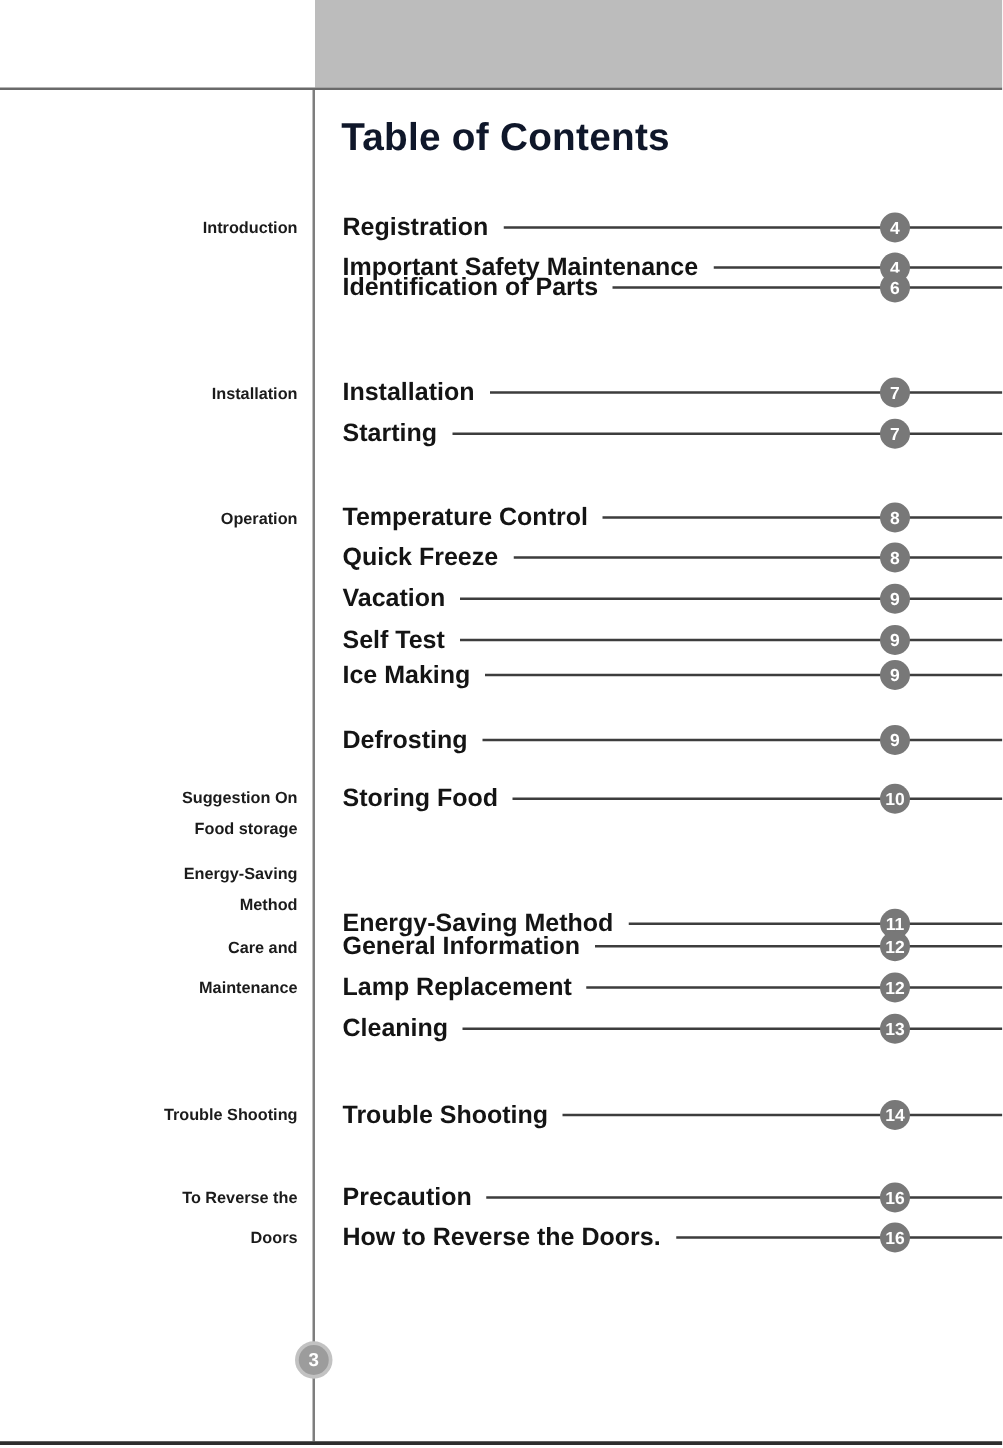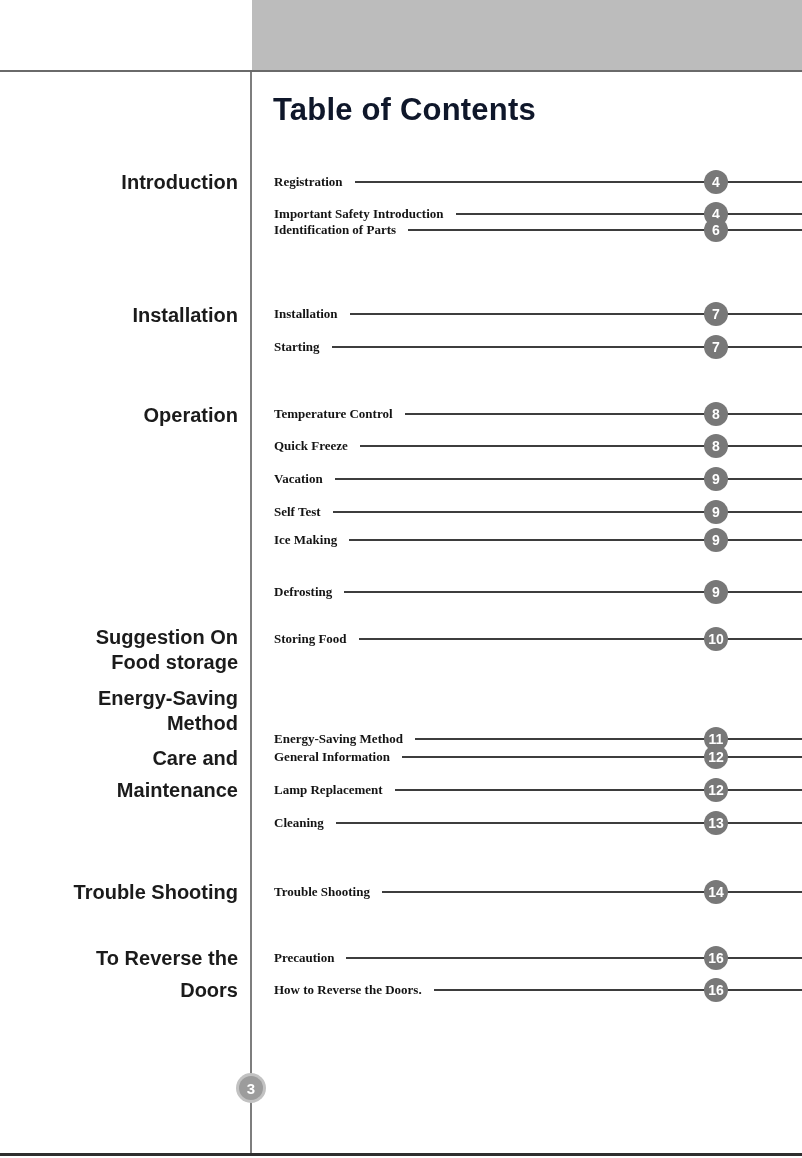--- a/index.html
+++ b/index.html
@@ -24,33 +24,33 @@
     background:#2e2e2e;
   }
   .page-title {
     position:absolute; left:273px; top:92px;
     font-size:31px; font-weight:bold; color:#0f172a;
     letter-spacing:0.2px; white-space:nowrap;
   }
   
   .side-label {
     position:absolute; left:0; width:238px; text-align:right;
-    font-size:20px; font-weight:bold; color:#1b1b1b; line-height:24px;
+    font-size:13px; font-weight:bold; color:#1b1b1b; line-height:24px;
     white-space:nowrap;
   }
   .side-label.lh25 { line-height:25px; }
   .side-label.lh32 { line-height:32px; }
   
   .toc-row {
     position:absolute; left:274px; right:0; height:24px;
     display:flex; align-items:center;
   }
   .toc-label {
-    font-family:Liberation Serif, serif; font-weight:bold;
-    font-size:13px; color:#141414; white-space:nowrap;
+    font-family:Liberation Sans, sans-serif; font-weight:bold;
+    font-size:20px; color:#141414; white-space:nowrap;
   }
   .leader {
     flex:1; height:2px; background:#3d3d3d; margin-left:12px;
   }
   .toc-badge {
     position:absolute; left:430px; top:0; width:24px; height:24px;
     border-radius:50%; background:#787878; color:#ffffff;
     font-size:14px; font-weight:bold;
     display:flex; align-items:center; justify-content:center;
     z-index:2;
@@ -106,21 +106,21 @@
     <div>To Reverse the</div>
     <div>Doors</div>
   </div>
 
   <div class="toc-row" style="top:170px">
     <span class="toc-label">Registration</span>
     <span class="leader"></span>
     <span class="toc-badge">4</span>
   </div>
   <div class="toc-row" style="top:202px">
-    <span class="toc-label">Important Safety Introduction</span>
+    <span class="toc-label">Important Safety Maintenance</span>
     <span class="leader"></span>
     <span class="toc-badge">4</span>
   </div>
   <div class="toc-row" style="top:218px">
     <span class="toc-label">Identification of Parts</span>
     <span class="leader"></span>
     <span class="toc-badge">6</span>
   </div>
   <div class="toc-row" style="top:302px">
     <span class="toc-label">Installation</span>

